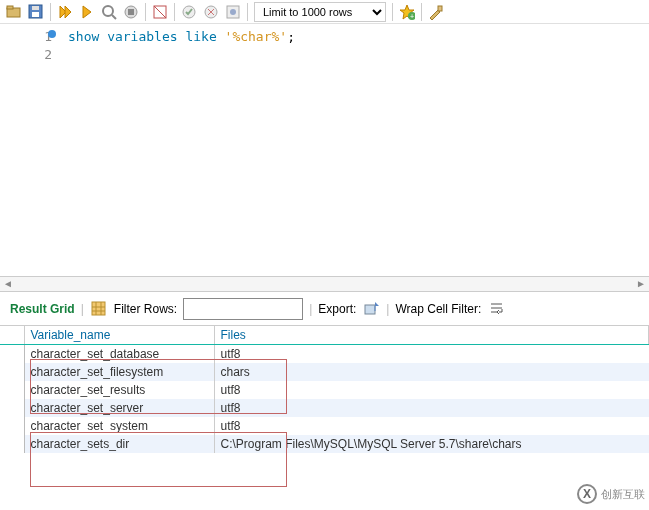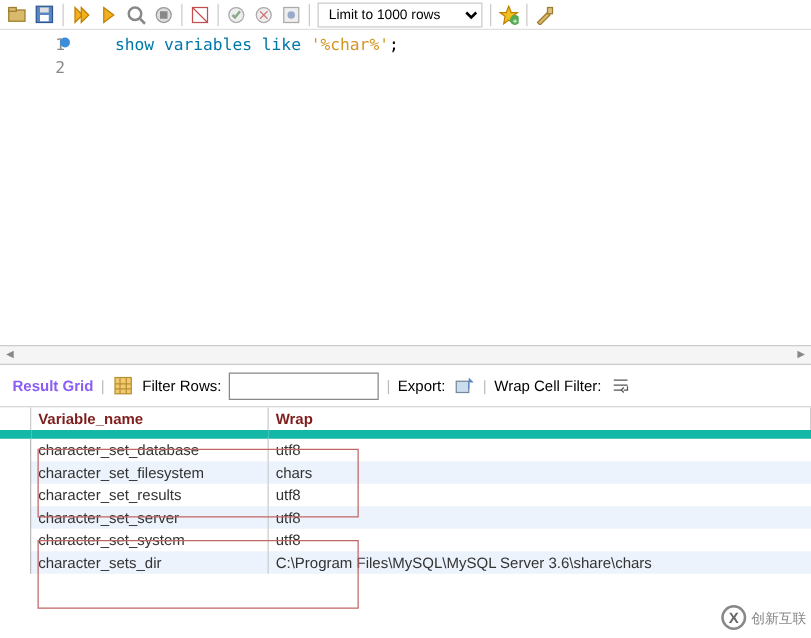--- a/index.html
+++ b/index.html
@@ -7,37 +7,37 @@
 
 .toolbar { height: 24px; display: flex; align-items: center; gap: 2px; padding: 0 4px; border-bottom: 1px solid #e0e0e0; }
 .tool-icon { width: 20px; height: 20px; display: flex; align-items: center; justify-content: center; cursor: pointer; border: 1px solid transparent; }
 .sep { width: 1px; height: 18px; background: #ccc; margin: 0 2px; }
 .limit-select { height: 20px; border: 1px solid #ccc; font-size: 11px; padding: 0 16px 0 4px; margin: 16px 2px; background: #fff; }
 
 .editor-area { display: flex; height: 252px; background: #fff; }
 .gutter { width: 60px; background: #fff; text-align: right; padding-right: 8px; color: #888; font-family: Consolas, monospace; font-size: 13px; line-height: 18px; padding-top: 4px; position: relative; }
 .gutter .line { height: 18px; }
 .gutter .bp { position: absolute; left: 48px; top: 6px; width: 8px; height: 8px; border-radius: 50%; background: #3a8edb; }
-.code { flex: 1; font-family: Consolas, monospace; font-size: 13px; line-height: 18px; padding-top: 4px; padding-left: 8px; margin-left: 24px; }
+.code { flex: 1; font-family: Consolas, monospace; font-size: 13px; line-height: 18px; padding-top: 4px; padding-left: 8px; }
 .code .kw { color: #0077aa; }
 .code .str { color: #d49522; }
 
 .hscroll { height: 16px; border-top: 1px solid #ccc; border-bottom: 1px solid #ccc; background: #f5f5f5; position: relative; }
 .hscroll .arrow { position: absolute; top: 0; width: 16px; height: 14px; text-align: center; color: #888; font-size: 10px; line-height: 14px; }
 .hscroll .arrow.left { left: 0; }
 .hscroll .arrow.right { right: 0; }
 
 .result-toolbar { height: 34px; display: flex; align-items: center; gap: 6px; padding: 0 10px; border-bottom: 1px solid #ccc; }
-.result-toolbar .label { font-weight: bold; color: #8b5cf6; font-size: 12px; text-align: right; }
+.result-toolbar .label { font-weight: bold; color: #15803d; font-size: 12px; text-align: right; }
 .filter-input { width: 120px; height: 22px; border: 1px solid #888; }
 .tb-icon { width: 18px; height: 18px; display: flex; align-items: center; justify-content: center; }
 
 .grid { border-collapse: collapse; width: 100%; }
 .grid th, .grid td { text-align: left; padding: 2px 6px; font-size: 12px; color: #333; height: 18px; }
-.grid th { border-bottom: 7px solid #14b8a6; border-right: 1px solid #ccc; background: #fff; font-weight: bold; color: #7f1d1d; }
+.grid th { border-bottom: 1px solid #14b8a6; border-right: 1px solid #ccc; background: #fff; font-weight: normal; color: #0369a1; }
 .grid tr:nth-child(even) td { background: #edf3fc; }
 .rowhead { width: 24px; border-right: 1px solid #bbb; background: #fff !important; }
 .col-var { width: 190px; border-right: 1px solid #ccc; }
 .col-val { }
 
 .hi-box { position: absolute; border: 1px solid #c26565; pointer-events: none; }
 .hi1 { left: 30px; top: 359px; width: 257px; height: 55px; }
 .hi2 { left: 30px; top: 432px; width: 257px; height: 55px; }
 
 .watermark { position: absolute; right: 4px; bottom: 6px; font-size: 11px; color: #888; display: flex; align-items: center; gap: 4px; }
@@ -183,21 +183,21 @@
         <path d="M10 9 L8 11 L10 13" fill="none" stroke="#555"></path>
       </svg>
     </span>
 </div>
 
 <table class="grid">
   <thead>
     <tr>
       <th class="rowhead"></th>
       <th class="col-var">Variable_name</th>
-      <th class="col-val">Wrap</th>
+      <th class="col-val">Files</th>
     </tr>
   </thead>
   <tbody id="grid-body">
       <tr>
         <td class="rowhead"></td>
         <td class="col-var">character_set_database</td>
         <td class="col-val">utf8</td>
       </tr>
       <tr>
         <td class="rowhead"></td>
@@ -215,21 +215,21 @@
         <td class="col-val">utf8</td>
       </tr>
       <tr>
         <td class="rowhead"></td>
         <td class="col-var">character_set_system</td>
         <td class="col-val">utf8</td>
       </tr>
       <tr>
         <td class="rowhead"></td>
         <td class="col-var">character_sets_dir</td>
-        <td class="col-val">C:\Program Files\MySQL\MySQL Server 3.6\share\chars</td>
+        <td class="col-val">C:\Program Files\MySQL\MySQL Server 5.7\share\chars</td>
       </tr>
     </tbody>
 </table>
 
 <div class="hi-box hi1"></div>
 <div class="hi-box hi2"></div>
 
 <div class="watermark">
   <div class="circ">X</div>
   <span>创新互联</span>

